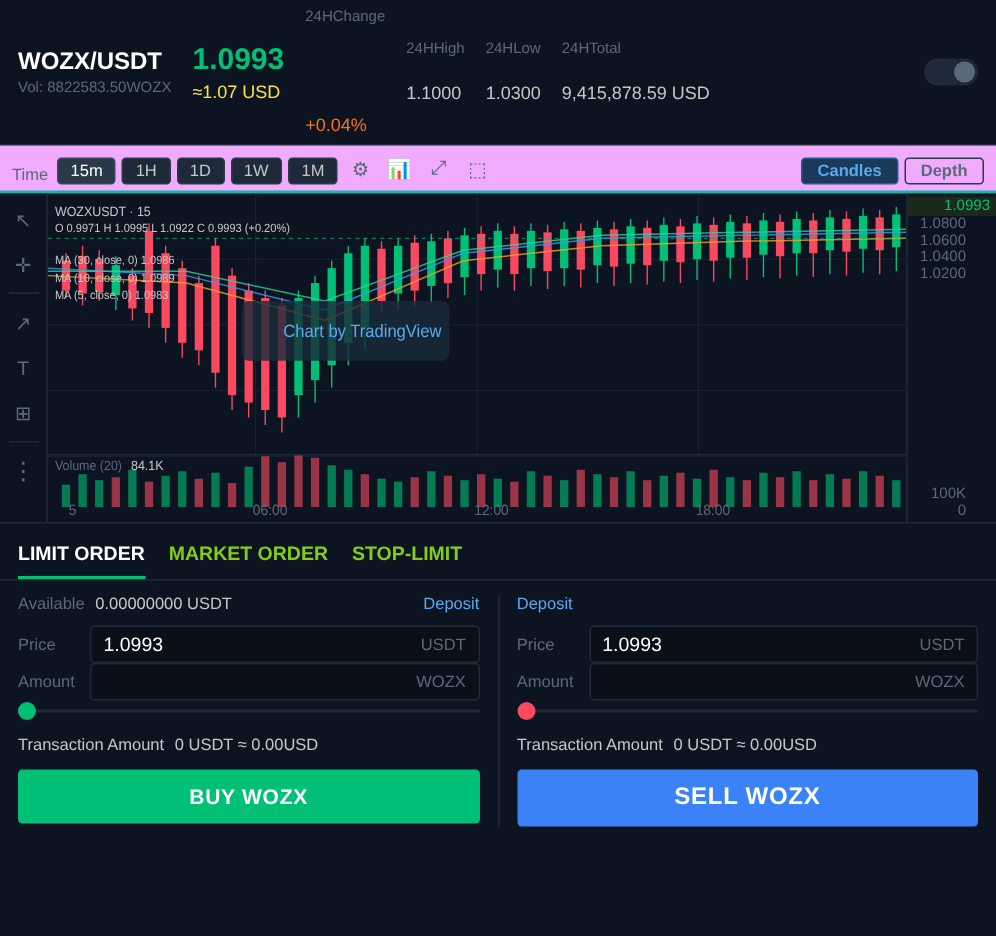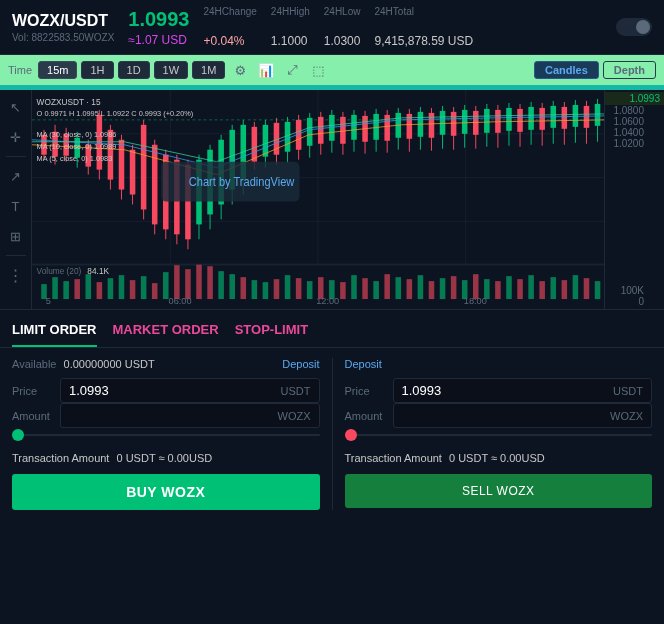--- a/index.html
+++ b/index.html
@@ -27,36 +27,36 @@
       font-weight: bold;
       color: #fff;
     }
     .header-price {
       font-size: 20px;
       font-weight: bold;
       color: #00c076;
     }
     .header-approx {
       font-size: 12px;
-      color: #d946ef;
+      color: #fde047;
     }
     .header-stat {
       display: flex;
       flex-direction: column;
       gap: 17px;
     }
     .header-stat-label {
       color: #5a6a7a;
       font-size: 10px;
     }
     .header-stat-value {
       color: #c7c7c7;
       font-size: 12px;
     }
-    .header-stat-value.positive { color: #fca5a5; }
+    .header-stat-value.positive { color: #f97316; margin-top: 42px; }
     .header-right {
       margin-left: auto;
       display: flex;
       align-items: center;
       gap: 8px;
     }
     .toggle-switch {
       width: 36px;
       height: 18px;
       background: #1e2a3a;
@@ -71,24 +71,24 @@
       top: 2px;
       width: 14px;
       height: 14px;
       background: #5a6a7a;
       border-radius: 50%;
     }
 
     
     .toolbar {
       display: flex;
-      align-items: center;
+      align-items: flex-end;
       padding: 4px 8px;
-      background: #86efac;
-      border-bottom: 5px solid #14b8a6;
+      background: #f0abfc;
+      border-bottom: 2px solid #14b8a6;
       gap: 4px;
     }
     .toolbar-label {
       color: #5a6a7a;
       font-size: 11px;
       margin-right: 2px;
     }
     .toolbar-btn {
       padding: 2px 8px;
       background: #1e2a3a;
@@ -157,21 +157,21 @@
     .order-tabs {
       display: flex;
       padding: 8px 12px 0;
       gap: 16px;
       border-bottom: 1px solid #1e2a3a;
     }
     .order-tab {
       padding: 4px 0 8px;
       font-size: 13px;
       font-weight: 600;
-      color: #ec4899;
+      color: #84cc16;
       cursor: pointer;
       border-bottom: 2px solid transparent;
     }
     .order-tab.active {
       color: #fff;
       border-bottom: 2px solid #00c076;
     }
 
     
     .order-forms {
@@ -270,26 +270,26 @@
       border-radius: 3px;
       color: #fff;
       font-size: 14px;
       font-weight: 700;
       cursor: pointer;
       letter-spacing: 0.5px;
     }
     .sell-btn {
       width: 100%;
       padding: 10px;
-      background: #15803d;
+      background: #3b82f6;
       border: none;
       border-radius: 3px;
       color: #fff;
-      font-size: 12px;
-      font-weight: 400;
+      font-size: 16px;
+      font-weight: 700;
       cursor: pointer;
       letter-spacing: 0.5px;
     }
 
     
     .chart-tools {
       position: absolute;
       left: 0;
       top: 0;
       width: 32px;

